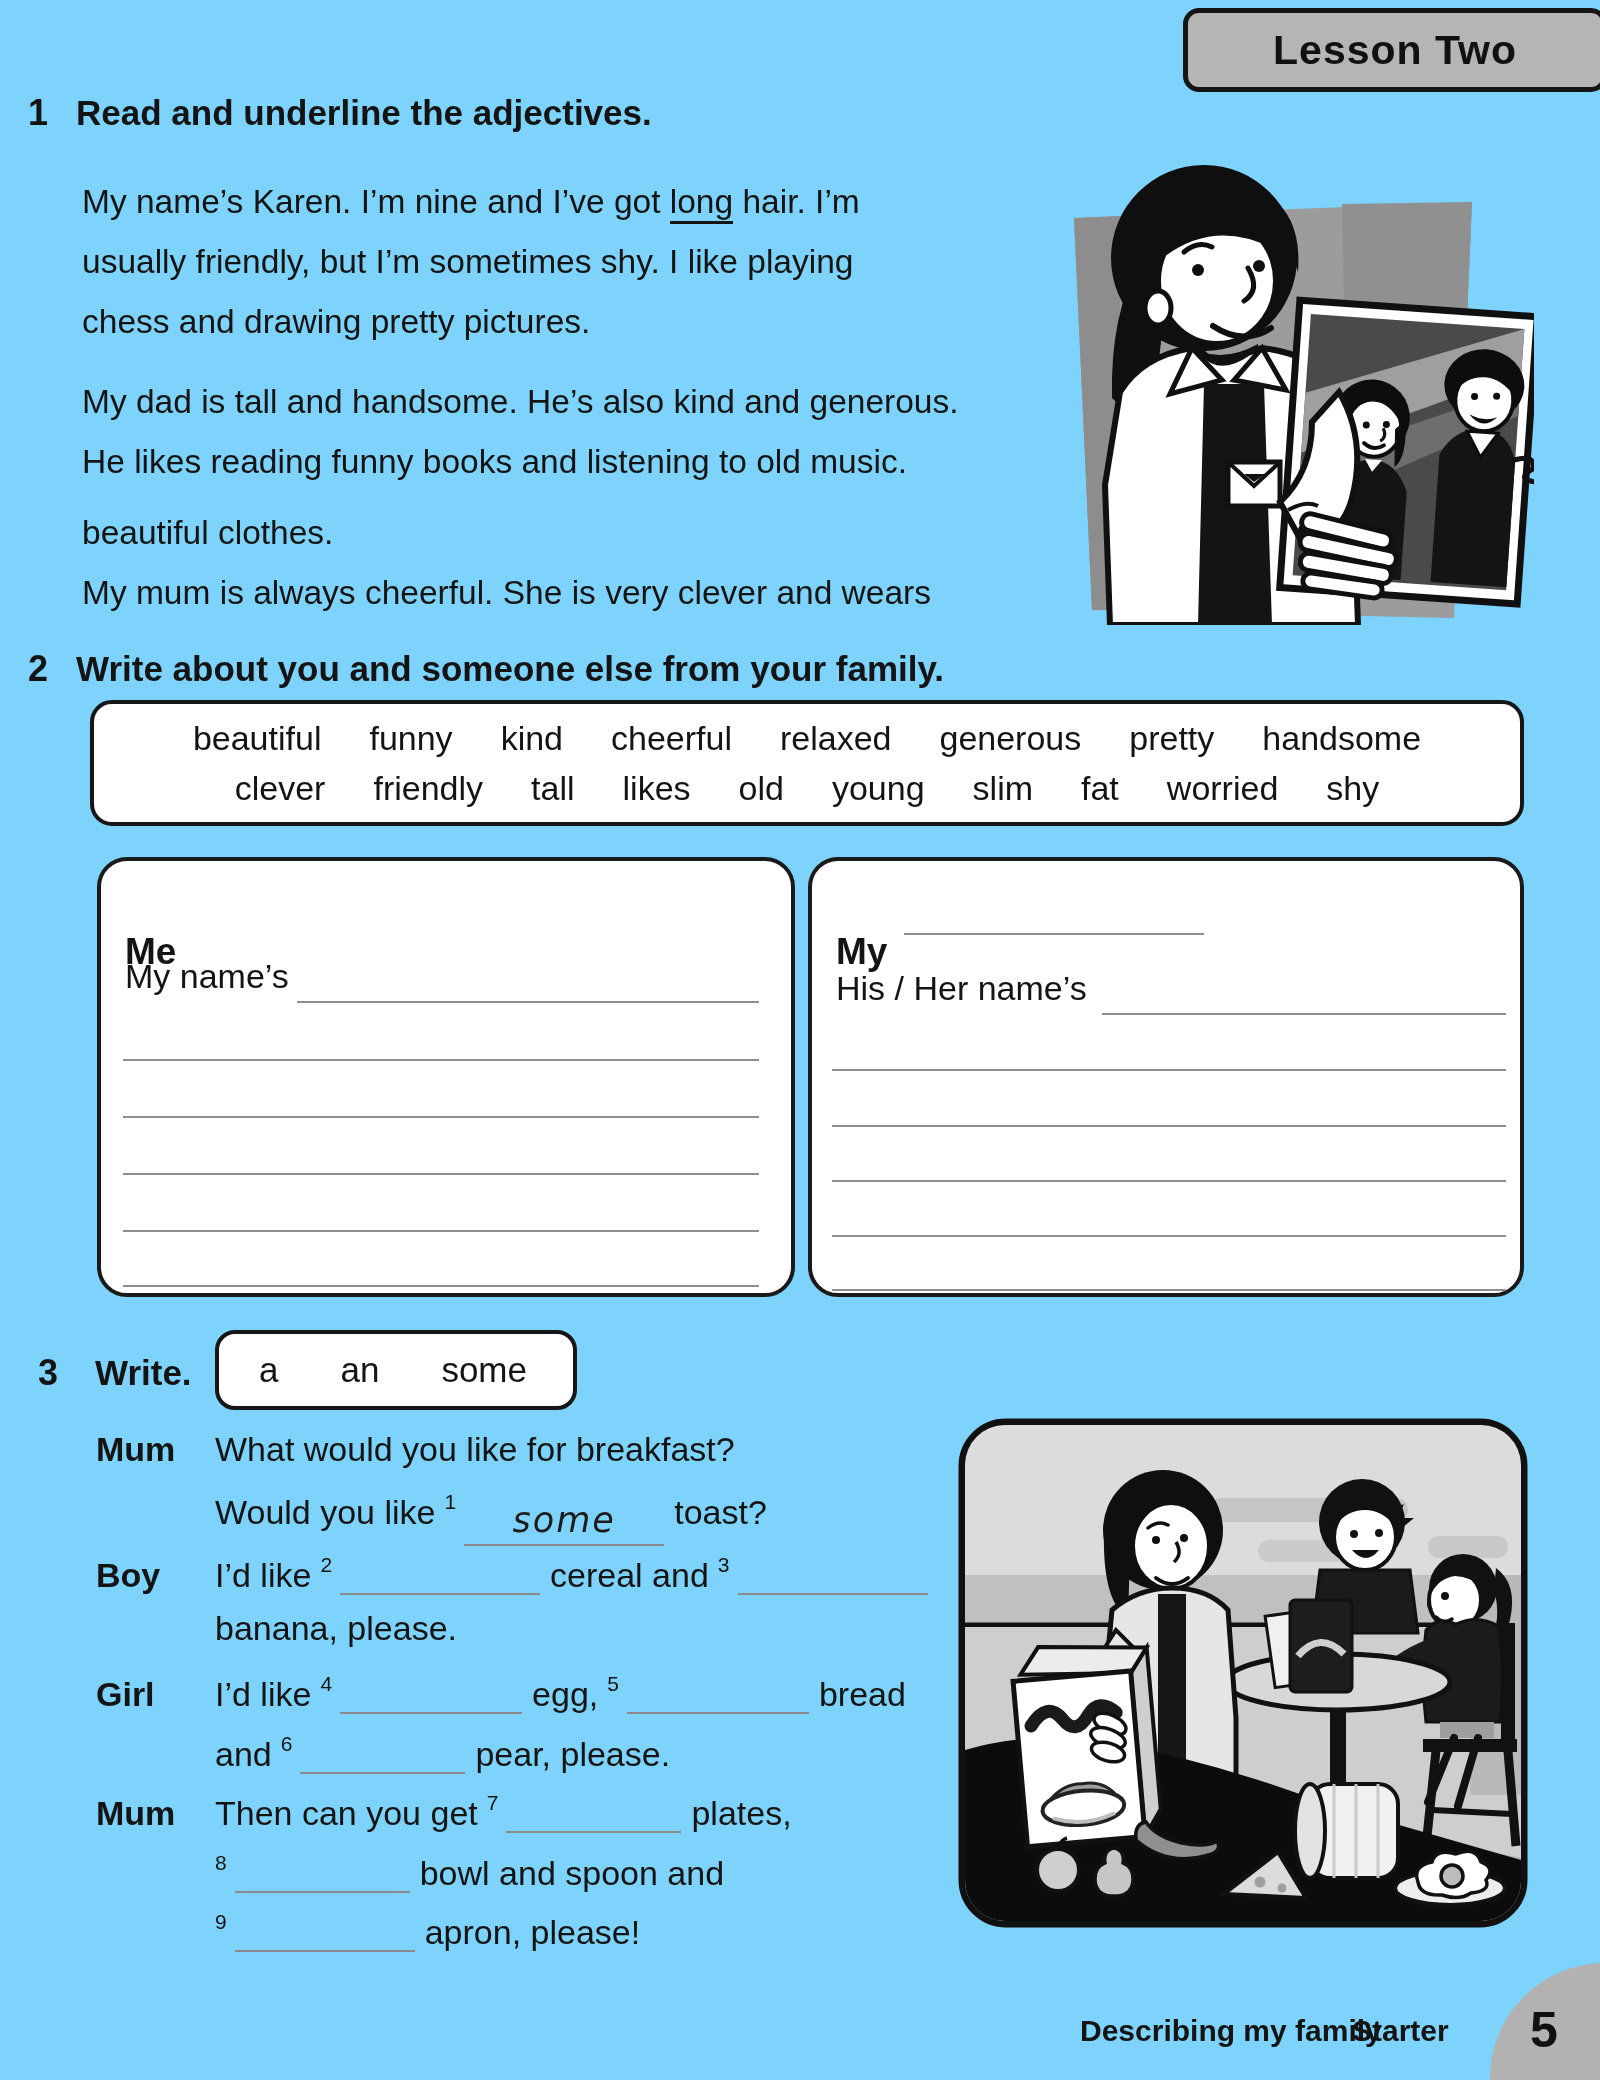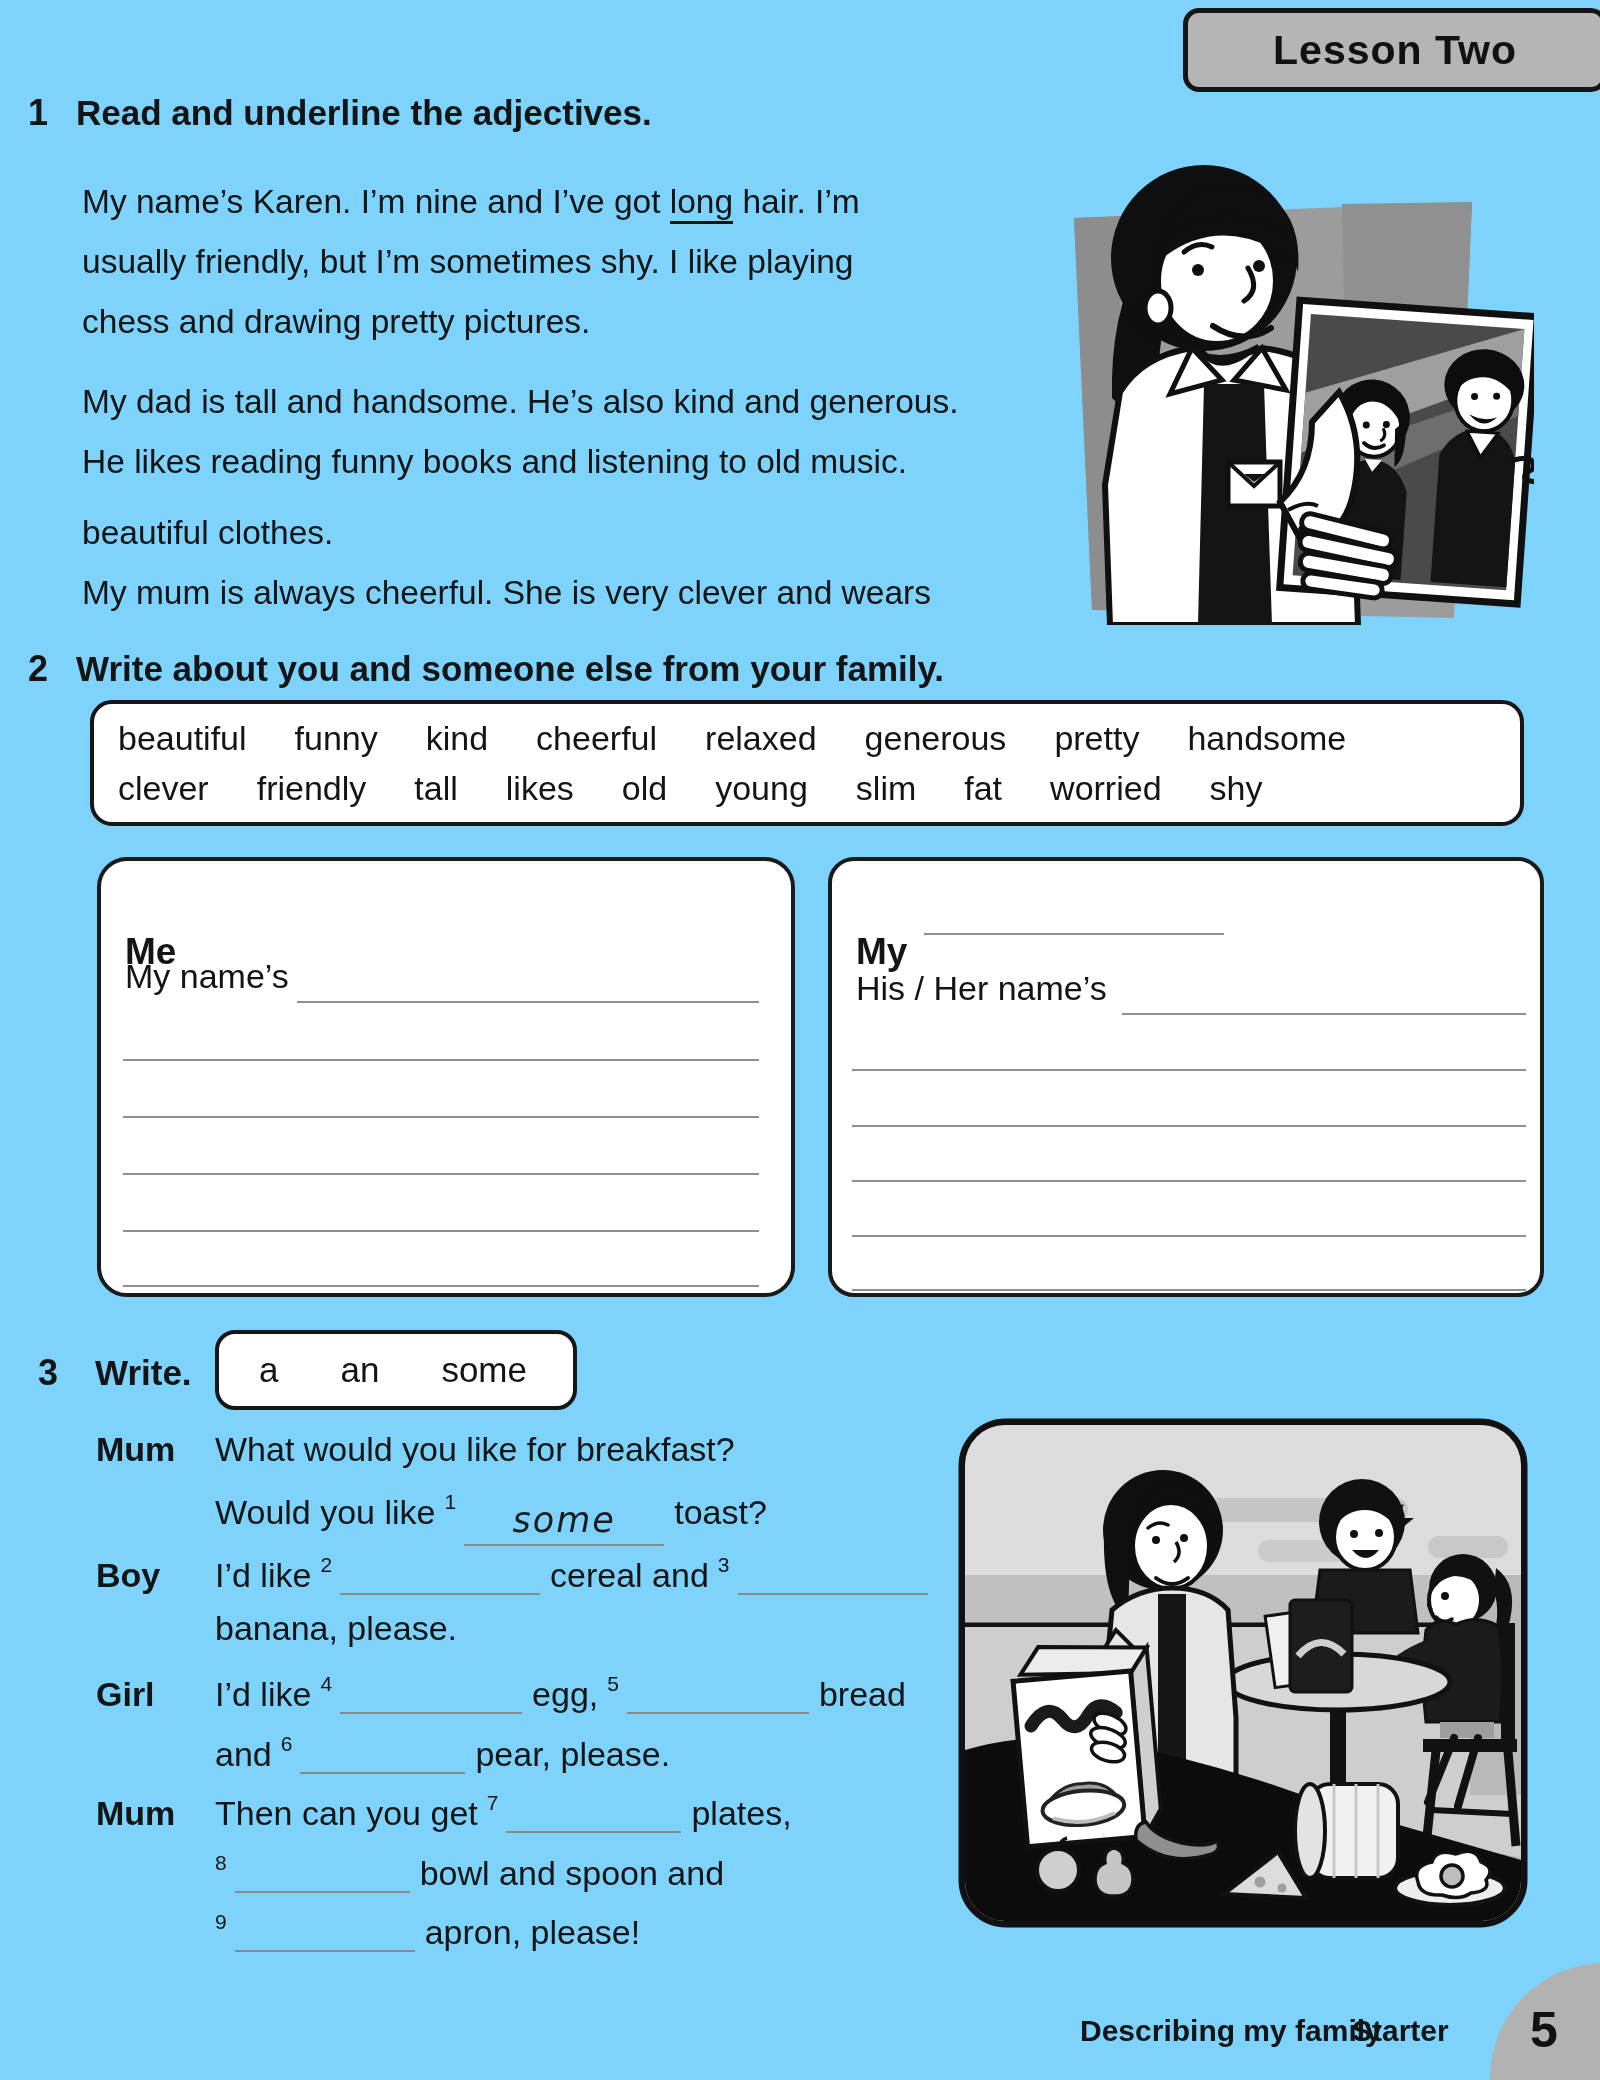--- a/index.html
+++ b/index.html
@@ -20,28 +20,28 @@
   .sec-title{position:absolute;font-weight:700;font-size:35px;}
   
   .para{position:absolute;left:82px;font-size:33.5px;line-height:60px;white-space:nowrap;}
   .uline{border-bottom:3.5px solid #141414;padding-bottom:1px;}
   
   .word-box{
     position:absolute;left:90px;top:700px;width:1426px;height:118px;
     border:4px solid #161616;border-radius:22px;background:#fff;
     display:flex;flex-direction:column;justify-content:center;gap:8px;
   }
-  .word-row{display:flex;justify-content:flex-start;gap:0;font-size:34px;line-height:42px;}
+  .word-row{display:flex;justify-content:center;gap:0;font-size:34px;line-height:42px;}
   .word-row .word{margin:0 24px;}
   .write-box{
     position:absolute;top:857px;height:432px;background:#fff;
     border:4px solid #1a1a1a;border-radius:30px;
   }
   .write-box.me{left:97px;width:690px;}
-  .write-box.my{left:828px;width:708px;border-radius:26px;}
+  .write-box.my{left:808px;width:708px;}
   .box-title{position:absolute;left:24px;top:26px;font-weight:700;font-size:37px;margin-top:44px;}
   .box-prompt{position:absolute;left:24px;font-size:34px;}
   .rule{position:absolute;height:0;border-bottom:2px solid #8f8f8f;}
   
   .options-box{
     position:absolute;left:215px;top:1330px;width:362px;height:80px;
     border:4px solid #161616;border-radius:20px;background:#fff;
     display:flex;align-items:center;gap:62px;padding-left:40px;box-sizing:border-box;
     font-size:35px;
   }

